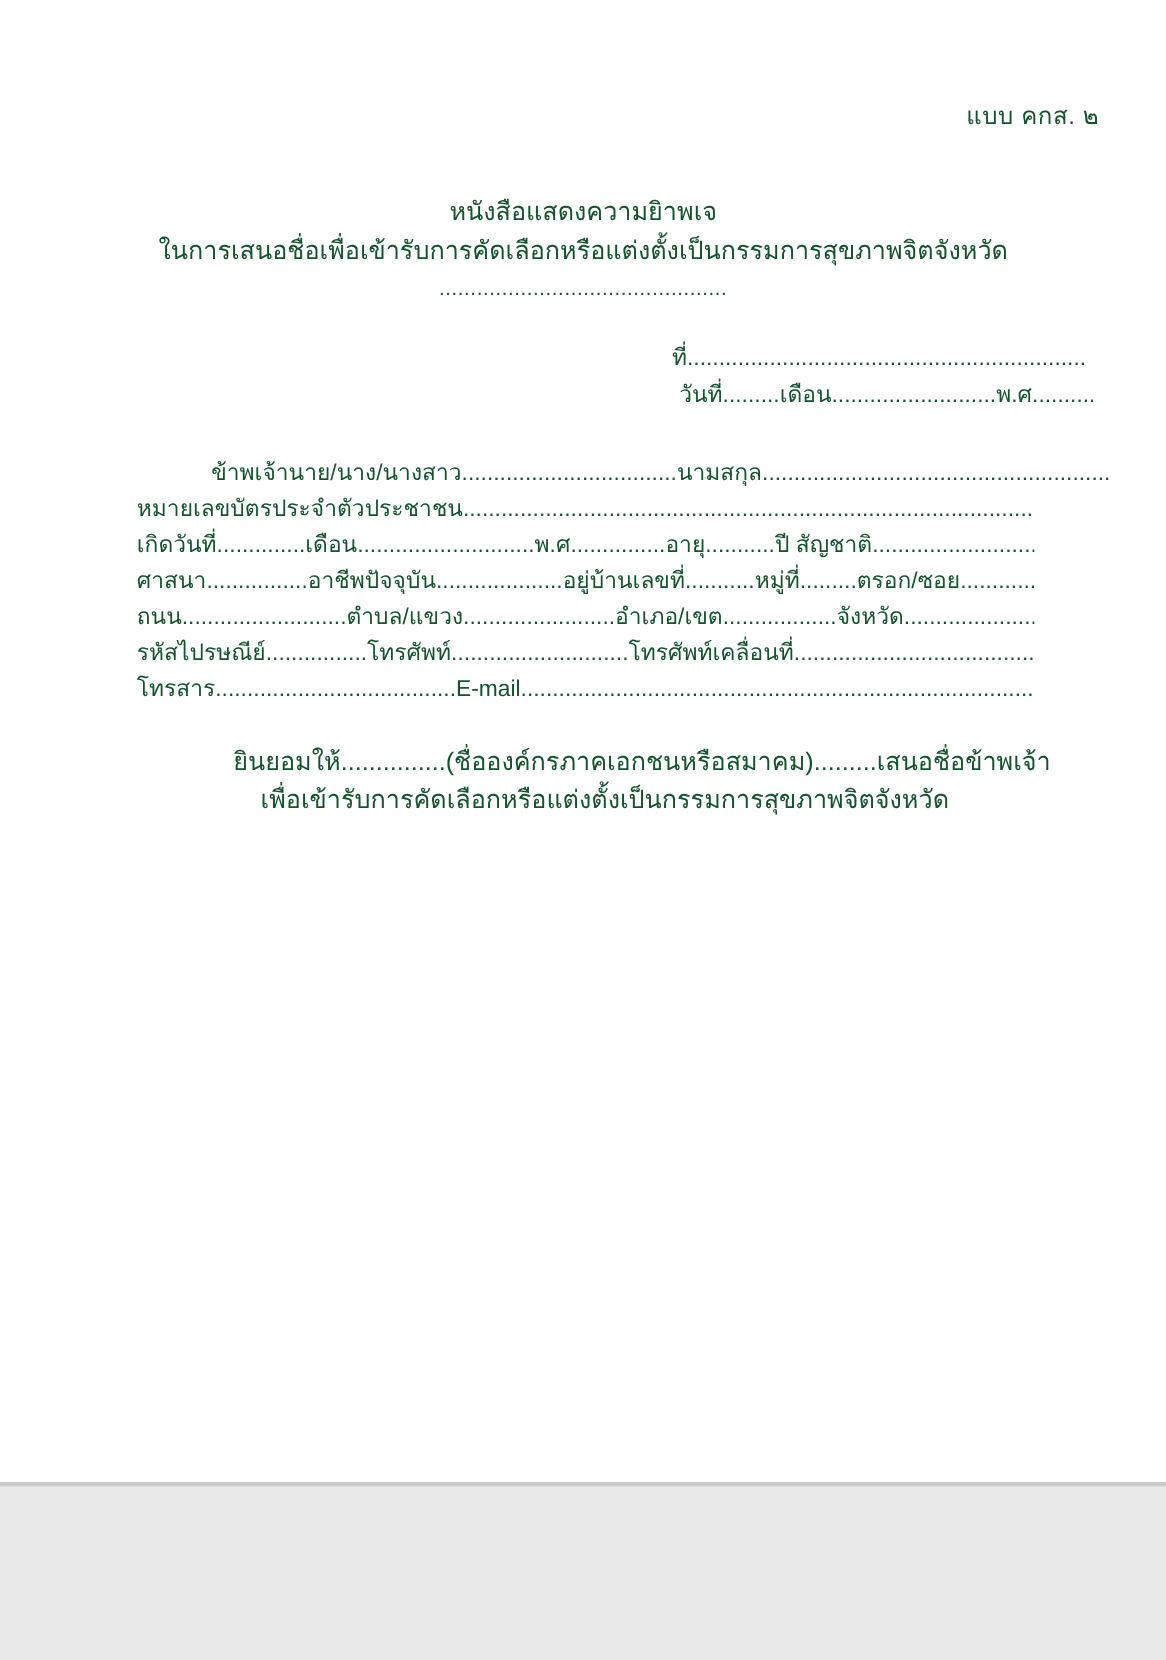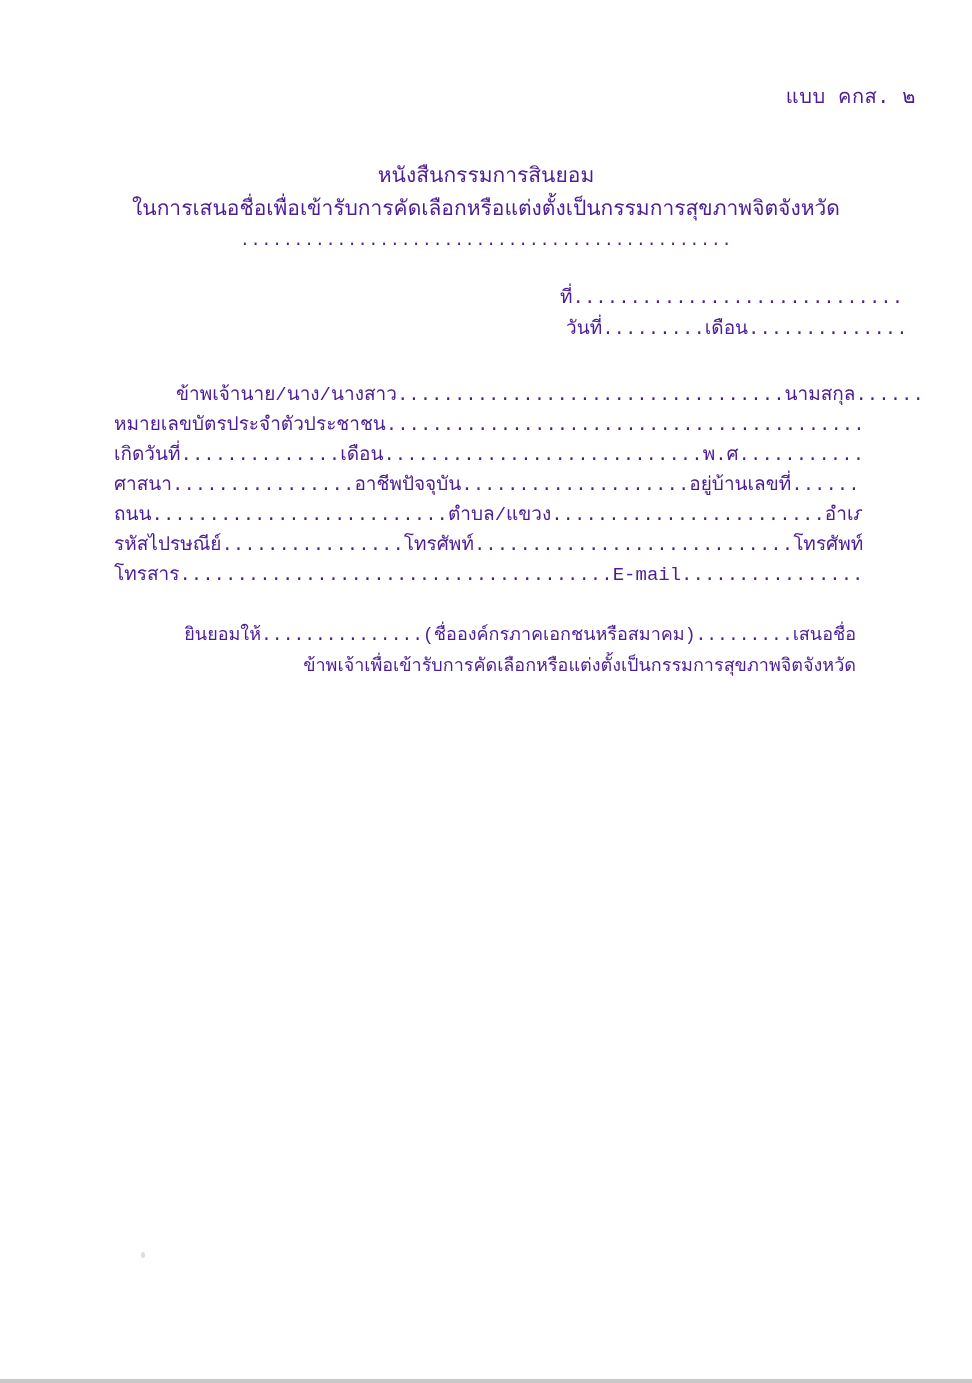--- a/index.html
+++ b/index.html
@@ -3,26 +3,26 @@
 <meta charset="utf-8">
 <style>
   html, body {
     margin: 0;
     padding: 0;
     background: #e9e9e9;
   }
   .page {
     position: relative;
     width: 972px;
-    height: 1383px;
+    height: 1239px;
     margin: 0 auto;
     background: #ffffff;
     overflow: hidden;
-    font-family: Liberation Mono, monospace;
-    color: #4c1d95;
+    font-family: Liberation Sans, sans-serif;
+    color: #14532d;
   }
   
   .form-code {
     position: absolute;
     top: 80px;
     right: 56px;
     font-size: 20px;
     letter-spacing: 0.5px;
     white-space: nowrap;
   }
@@ -72,26 +72,26 @@
     overflow: hidden;
     width: 100%;
   }
   .field-line.indent-first {
     padding-left: 62px;
   }
   
   .consent-block {
     position: absolute;
     top: 620px;
-    left: 104px;
+    left: 128px;
     width: 752px;
-    font-size: 18px;
+    font-size: 21px;
     line-height: 31px;
     text-indent: 62px;
-    text-align: right;
+    text-align: center;
   }
   
   .signature-block {
     position: absolute;
     top: 766px;
     left: 383px;
     font-size: 19px;
     line-height: 32px;
     white-space: nowrap;
   }
@@ -119,21 +119,21 @@
   }
 </style>
 </head>
 <body>
 
 <div class="page">
 
   <div class="form-code">แบบ คกส. ๒</div>
 
   <div class="title-block">
-    <div>หนังสืนกรรมการสินยอม</div>
+    <div>หนังสือแสดงความยิาพเจ</div>
     <div>ในการเสนอชื่อเพื่อเข้ารับการคัดเลือกหรือแต่งตั้งเป็นกรรมการสุขภาพจิตจังหวัด</div>
     <div class="dots-row">..............................................</div>
   </div>
 
   <div class="ref-block">
     <div class="clip-line">ที่...........................................................................................</div>
     <div class="clip-line date-line">วันที่.........เดือน..........................พ.ศ.........................</div>
   </div>
 
   <div class="fields-block">

